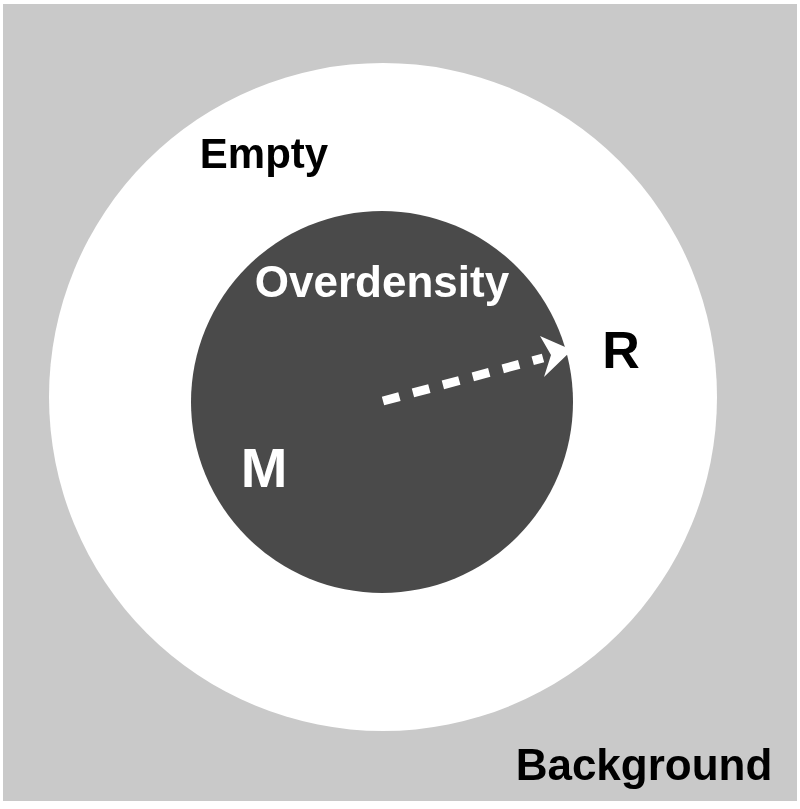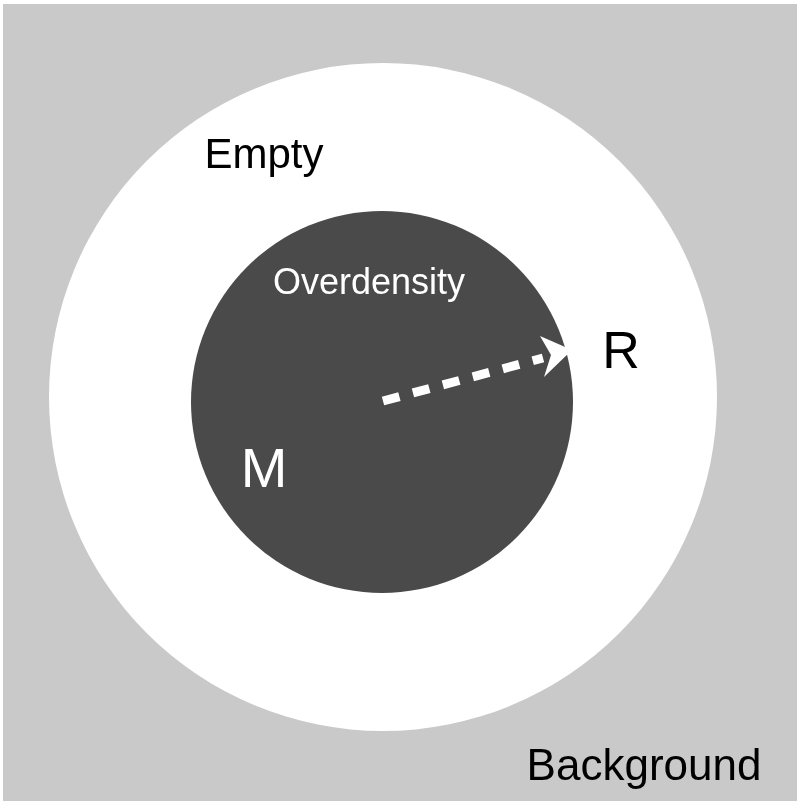--- a/index.html
+++ b/index.html
@@ -46,29 +46,29 @@
     position: absolute;
     left: 0;
     top: 0;
     width: 800px;
     height: 809px;
     pointer-events: none;
   }
   .label {
     position: absolute;
     transform: translate(-50%, -50%);
-    font-weight: 400;
+    font-weight: 700;
     white-space: nowrap;
     line-height: 1;
     letter-spacing: 0px;
   }
   .label-dark  { color: var(--label_dark, #000000); }
   .label-light { color: var(--label_light, #ffffff); }
   .empty-label       { left: 264px; top: 154px; font-size: 42px; }
-  .overdensity-label { left: 369px; top: 282px; font-size: 36px; }
+  .overdensity-label { left: 382px; top: 282px; font-size: 44px; }
   .mass-label        { left: 264px; top: 468px; font-size: 56px; }
   .radius-label      { left: 621px; top: 350px; font-size: 52px; }
   .background-label  { left: 644px; top: 765px; font-size: 44px; }
 </style>
 </head>
 <body>
 
 <div class="scene">
 
   <div class="background-region"></div>

